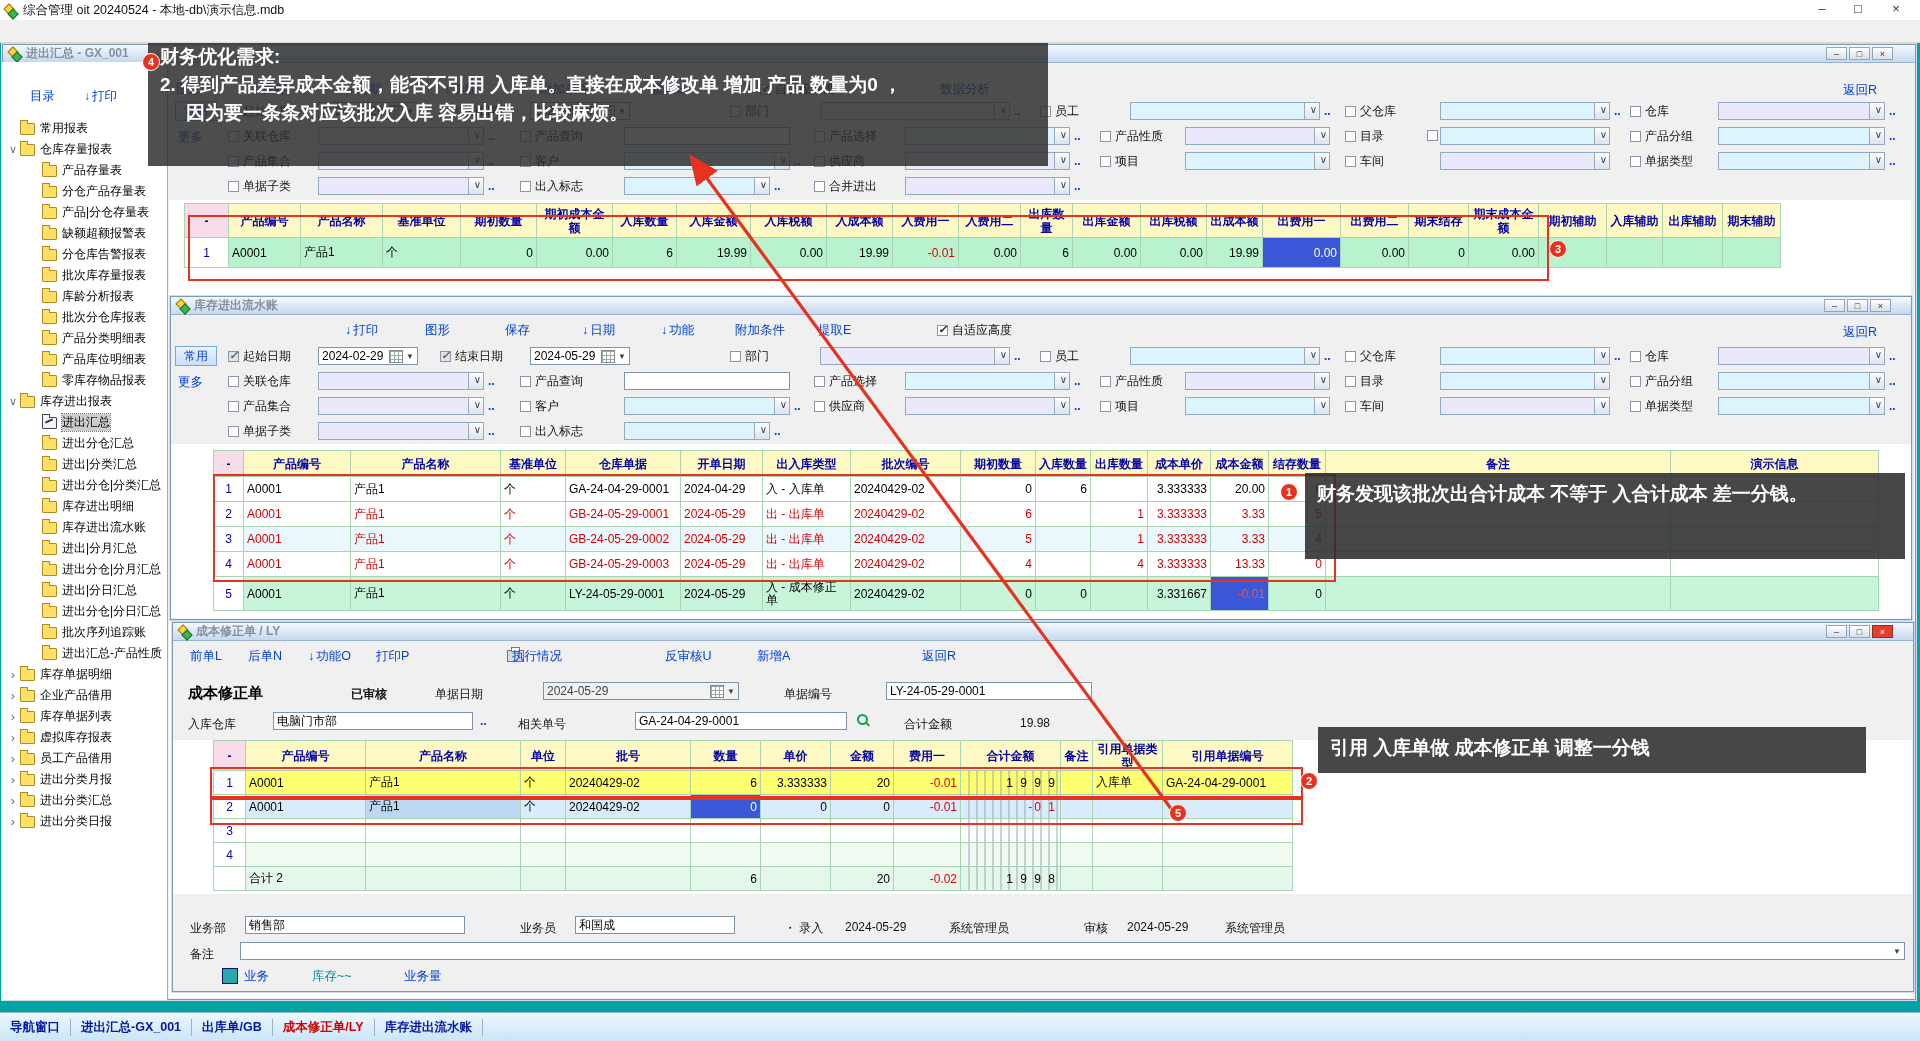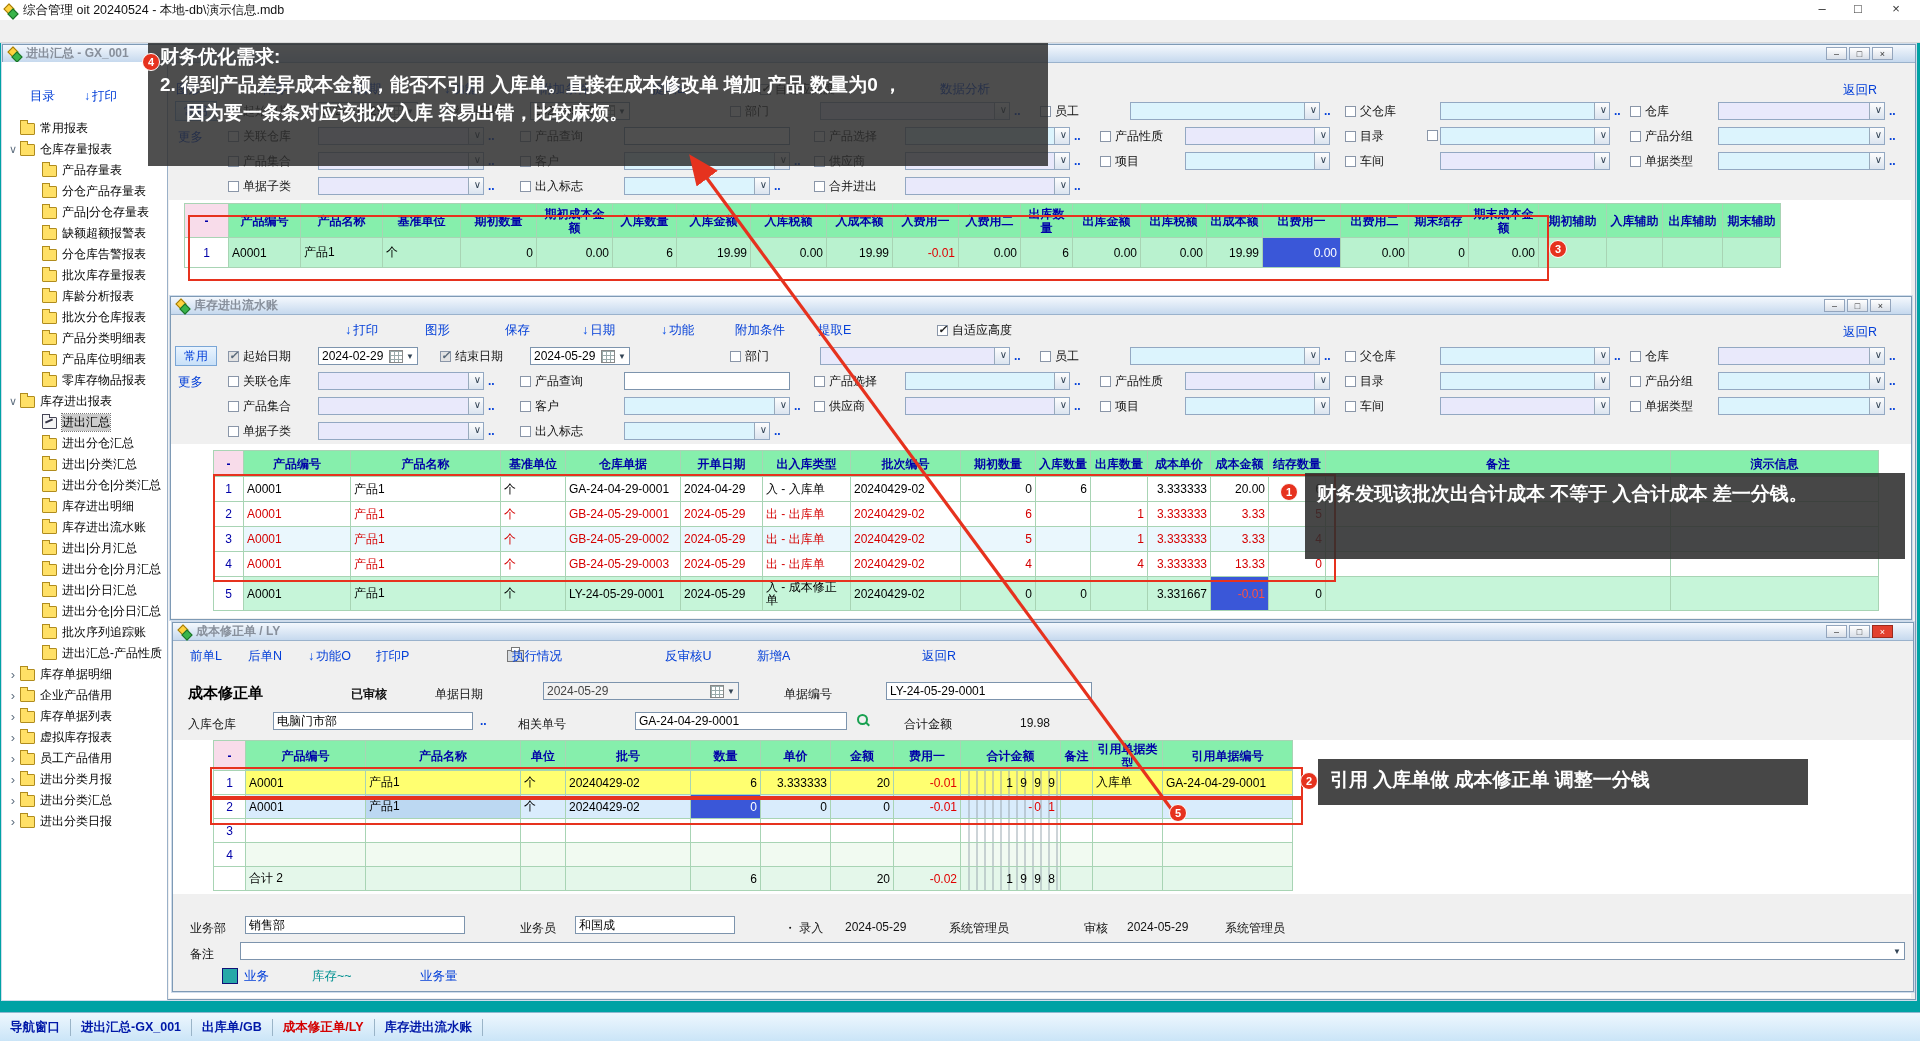--- a/index.html
+++ b/index.html
@@ -61,21 +61,21 @@
   .ti.pc .chev::before{content:"›";font-size:13px}
   .fold{width:13px;height:10px;background:#ffe066;border:1px solid #b08c1e;border-radius:1px;position:relative;flex:none;margin-right:5px}
   .fold::before{content:"";position:absolute;left:-1px;top:-4px;width:6px;height:3px;background:#ffe066;border:1px solid #b08c1e;border-bottom:none}
   .sel .fold{background:#f4f4f4;border-color:#445}
   .sel .fold::before{background:#f4f4f4;border-color:#445}
   .sel .fold::after{content:"";position:absolute;left:2px;top:2px;width:8px;height:2px;background:#334;transform:rotate(-25deg)}
   .sel .lab{background:#cccccc;outline:1px dotted #777}
 
   
   table.tbl{position:absolute;border-collapse:collapse;table-layout:fixed;background:#fff;font-size:12px}
-  .tbl th{background:#86efac;color:#0000a8;font-weight:bold;border:1px solid #a8d4b4;padding:0 2px;line-height:14px;overflow:hidden}
+  .tbl th{background:#fef9c3;color:#0000a8;font-weight:bold;border:1px solid #a8d4b4;padding:0 2px;line-height:14px;overflow:hidden}
   .tbl th:first-child{background:#f8dcea}
   .tbl td{border:1px solid #a8d4b4;padding:0 3px;overflow:hidden;white-space:nowrap}
   .tbl td:first-child{background:#fff;color:#0000a8;text-align:center}
   .tbl-report thead tr{height:34px}
   .tbl-report tbody tr{height:30px}
   .tbl-report td{text-align:right}
   .tbl-report td:nth-child(2),.tbl-report td:nth-child(3),.tbl-report td:nth-child(4){text-align:left}
   .tbl-flow thead tr{height:26px}
   .tbl-flow tbody tr{height:25px}
   .tbl-flow tbody tr:last-child{height:34px}
@@ -1072,36 +1072,36 @@
   <span class="flabel" style="left:1084px;top:920px;z-index:32">审核</span>
   <span class="flabel" style="left:1127px;top:920px;z-index:32">2024-05-29</span>
   <span class="flabel" style="left:1225px;top:920px;z-index:32">系统管理员</span>
   <span class="flabel" style="left:190px;top:946px;z-index:32">备注</span>
   <span class="inp" style="left:240px;top:942px;width:1665px;z-index:32">
       <i class="dar" style="margin-left:auto">▼</i>
     </span>
   <span class="abs" style="left:222px;top:968px;width:14px;height:14px;background:#28a8a8;border:1px solid #117;z-index:32"></span>
   <span class="tlk" style="left:244px;top:968px;z-index:32">业务</span>
   <span class="abs teal" style="left:312px;top:968px;font-size:12.5px;z-index:32">库存~~</span>
-  <span class="tlk" style="left:420px;top:968px;z-index:32">业务量</span>
+  <span class="tlk" style="left:404px;top:968px;z-index:32">业务量</span>
 
   
   <div class="rrect" style="left:188px;top:215px;width:1357px;height:62px"></div>
   <div class="rrect" style="left:213px;top:474px;width:1119px;height:104px"></div>
   <div class="rrect" style="left:210px;top:767px;width:1089px;height:29px"></div>
   <div class="rrect" style="left:210px;top:796px;width:1089px;height:25px"></div>
 
   <div class="overlay">
     <div>财务优化需求:</div>
     <div>2. 得到产品差异成本金额，能否不引用 入库单。直接在成本修改单 增加 产品 数量为0 ，</div>
     <div class="ind">因为要一条条对应该批次入库 容易出错，比较麻烦。</div>
   </div>
 
   <div class="note" style="left:1305px;top:473px;width:600px;height:86px">财务发现该批次出合计成本 不等于 入合计成本 差一分钱。</div>
-  <div class="note" style="left:1318px;top:759px;width:490px;height:46px">引用 入库单做 成本修正单 调整一分钱</div>
+  <div class="note" style="left:1318px;top:727px;width:548px;height:46px">引用 入库单做 成本修正单 调整一分钱</div>
 
   <svg class="arrow" width="1920" height="1041">
     <defs>
       <marker id="ah" markerWidth="10" markerHeight="9" refX="8" refY="4.5" orient="auto">
         <polygon points="9.5,4.5 0,0.4 0,8.6" fill="#e6321e"></polygon>
       </marker>
     </defs>
     <line x1="1172" y1="810" x2="692" y2="158" stroke="#e6321e" stroke-width="3.2" marker-end="url(#ah)"></line>
   </svg>
 

